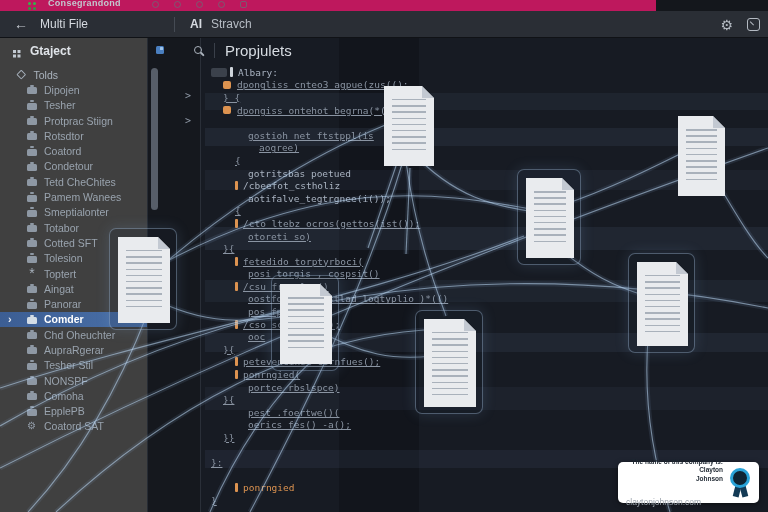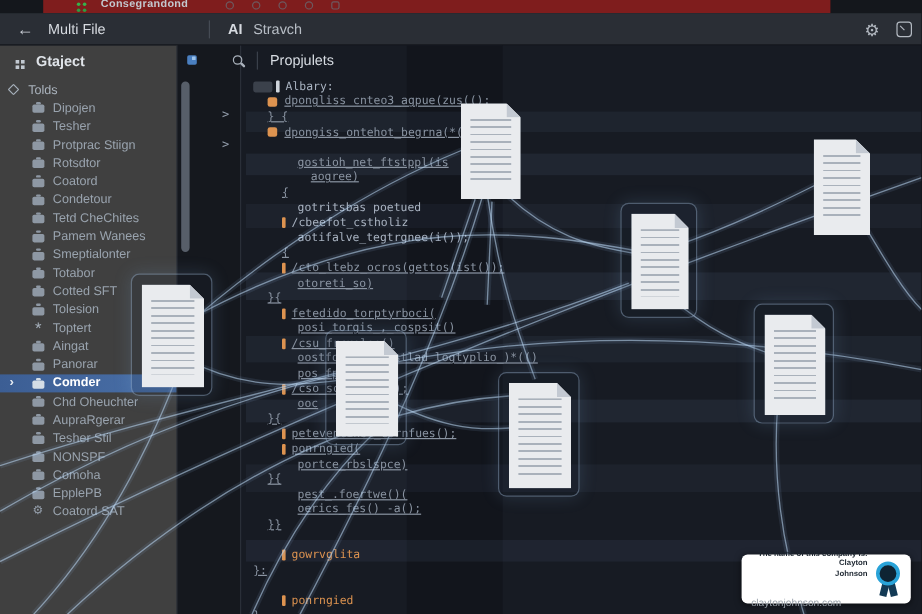--- a/index.html
+++ b/index.html
@@ -2,21 +2,21 @@
 <html><head>
 <meta charset="utf-8">
 <style>
   * { margin:0; padding:0; box-sizing:border-box; }
   html,body { width:768px; height:512px; overflow:hidden; background:#14171c;
     font-family:"Liberation Sans", sans-serif; }
   #stage { position:relative; width:768px; height:512px; overflow:hidden; }
 
   
   .titlebar { position:absolute; left:0; top:0; width:656px; height:11px;
-    background:#7f1d1d; display:flex; align-items:center;margin-left:36px; }
+    background:#be185d; display:flex; align-items:center; }
   .tb-dots { position:absolute; left:28px; top:2px; width:3px; height:3px;
     border-radius:50%; background:#35b24b;
     box-shadow:5px 0 #35b24b, 0 5px #2e9c41, 5px 5px #2e9c41; }
   .tb-title { position:absolute; left:48px; top:-2px; font-size:9px; font-weight:bold;
     color:#c3c8cf; letter-spacing:.3px; }
   .tb-icons { position:absolute; left:152px; top:1px; display:flex; gap:15px; }
   .tb-ic { width:7px; height:7px; border:1px solid #676d76; border-radius:50%; opacity:.75; }
   .tb-ic.sq { border-radius:2px; }
 
   
@@ -36,21 +36,21 @@
   
   .sidebar { position:absolute; left:0; top:38px; width:148px; height:474px;
     background:#404040; border-right:1px solid #272c34; }
   .sb-header { height:26px; display:flex; align-items:center; padding-left:13px; gap:9px; }
   .ic-grid { width:3px; height:3px; background:#c2c9d1;
     box-shadow:4.5px 0 #c2c9d1, 0 4.5px #c2c9d1, 4.5px 4.5px #c2c9d1; margin-right:5px; }
   .sb-header-label { color:#e0e4e9; font-size:12px; font-weight:bold; }
   .sb-list { padding-top:3px; }
   .sb-item { height:15.3px; display:flex; align-items:center; padding-left:27px; gap:7px;
     position:relative; color:#99a3ae; font-size:10.5px; white-space:nowrap; }
-  .sb-item.sect { padding-left:8px; color:#aab3bd; }
+  .sb-item.sect { padding-left:18px; color:#aab3bd; }
   .sb-item.sel { background:linear-gradient(90deg,#3c5e94,#4a70a8); color:#fff; font-weight:bold; }
   .sb-item.sel .ic-brief { background:#d4dde6; }
   .sb-item.sel .ic-brief::before { background:#d4dde6; }
   .sb-chevron { position:absolute; left:8px; top:0; height:15.3px; line-height:14px;
     color:#e8edf2; font-size:11px; }
   .ic-brief { width:10px; height:7px; background:#8e98a4; border-radius:1.5px; position:relative; margin-top:2px; flex:none; }
   .ic-brief::before { content:""; position:absolute; top:-2.4px; left:3px; width:4px; height:2px;
     background:#8e98a4; border-radius:1px; }
   .ic-diamond { width:6.5px; height:6.5px; border:1.2px solid #a6b0bb; transform:rotate(45deg);
     border-radius:1px; flex:none; margin-right:2px; }
@@ -69,21 +69,21 @@
     background:#171b23; border-left:1px solid #2a2f38; }
   .ed-header { position:relative; height:24px; display:flex; align-items:center; z-index:2; }
   .ic-mini { width:8px; height:8px; background:#4a7fc0; border-radius:1.5px; margin-left:-45px; position:relative; }
   .ic-mini::after { content:""; position:absolute; right:1px; top:1px; width:3px; height:3px;
     background:#9ec4ea; border-radius:.5px; }
   .ic-search { width:8px; height:8px; border:1.5px solid #aab2bc; border-radius:50%;
     position:relative; margin-left:30px; }
   .ic-search::after { content:""; position:absolute; width:4.5px; height:1.5px; background:#aab2bc;
     transform:rotate(45deg); right:-3.5px; bottom:-1.5px; border-radius:1px; }
   .ed-div { width:1px; height:15px; background:#3a404a; margin-left:12px; }
-  .ed-title { color:#d7dce2; font-size:12px; margin-left:10px; }
+  .ed-title { color:#d7dce2; font-size:15px; margin-left:10px; }
 
   .band { position:absolute; left:4px; right:0; pointer-events:none; }
   .vband { position:absolute; top:0; bottom:0; pointer-events:none; background:rgba(8,10,14,.32); }
 
   .code { position:absolute; left:0; top:24px; right:0; bottom:0; padding-top:4px;
     font-family:"DejaVu Sans Mono", monospace; font-size:9.5px; z-index:1; }
   .cl { height:12.6px; display:flex; align-items:center; white-space:nowrap; }
   .ind0 { padding-left:10px; } .ind1 { padding-left:22px; } .ind2 { padding-left:34px; }
   .ind3 { padding-left:47px; } .ind4 { padding-left:58px; }
   .c-g { color:#8a94a2;text-decoration:underline; } .c-l { color:#a9b3c1; } .c-o { color:#dd9350; }
@@ -375,24 +375,20 @@
           <span>pest_.foertwe()(</span>
         </div>
         <div class="cl ind3 c-g">
           <span>oerics_fes() -a();</span>
         </div>
         <div class="cl ind1 c-g">
           <span>}}</span>
         </div>
         <div class="cl ind0 c-g">
           <span></span>
-        </div>
-        <div class="cl ind2 c-o">
-          <span class="mk-pipe"></span>
-          <span>gowrvglita</span>
         </div>
         <div class="cl ind0 c-g">
           <span>}:</span>
         </div>
         <div class="cl ind0 c-g">
           <span></span>
         </div>
         <div class="cl ind2 c-o">
           <span class="mk-pipe"></span>
           <span>ponrngied</span>

